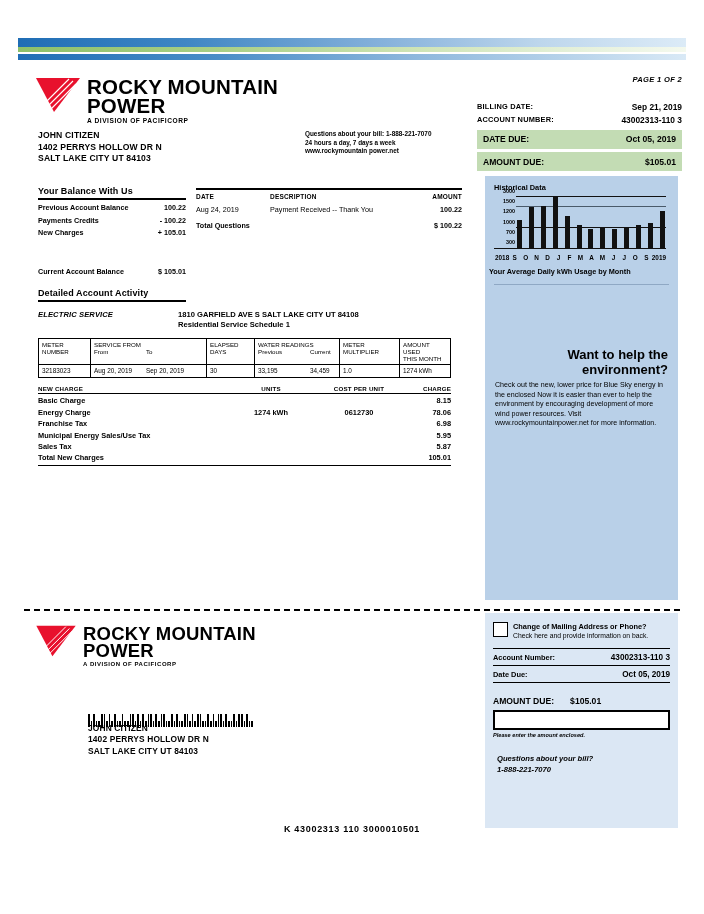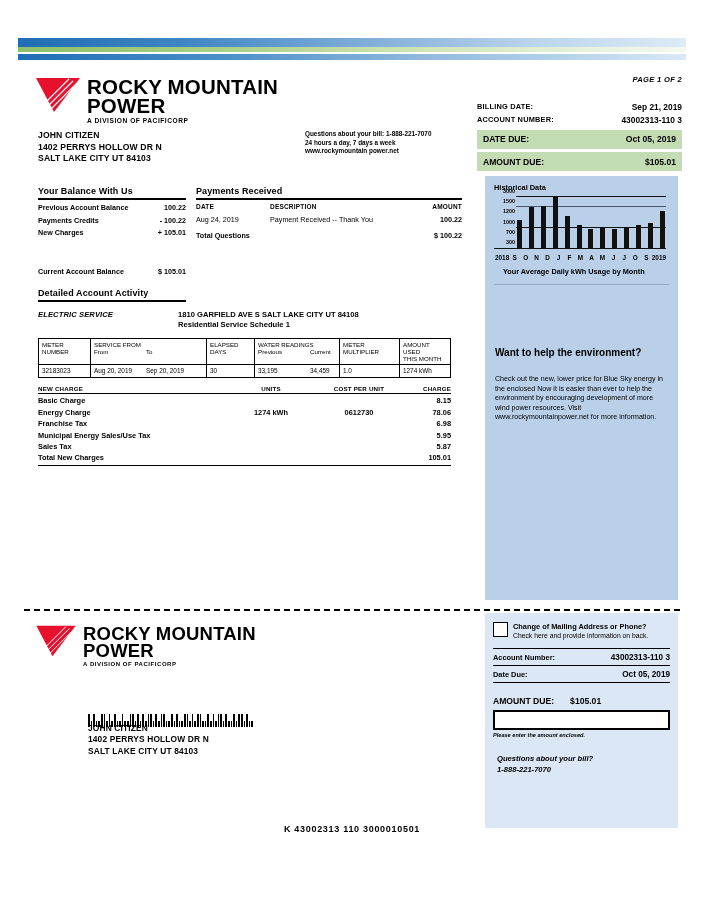--- a/index.html
+++ b/index.html
@@ -62,25 +62,25 @@
   .yt { position: absolute; right: 1px; font-size: 5.4px; font-weight: bold; transform: translateY(-50%); }
   .gridline { position: absolute; left: 0; right: 0; height: 1px; background: #111; }
   .gridline.thin { background: #4a5a6a; height: 1px; }
   .bars { position: absolute; left: 0; right: 0; bottom: 0; top: 0; display: flex; align-items: flex-end; justify-content: space-between; padding: 0 1px; }
   .bar { width: 5px; background: #111; }
   .axis-base { position: absolute; left: 0; right: 0; bottom: 10px; height: 1.5px; background: #111; }
   .months { position: absolute; left: 1px; right: 0; bottom: -2px; display: flex; align-items: center; font-size: 6.4px; font-weight: bold; }
   .months .yr { font-size: 6.4px; font-weight: bold; }
   .months .m { flex: 1; text-align: center; }
 
-  .sb-caption { font-size: 7.3px; font-weight: bold; padding: 8px 9px 0 18px; line-height: 10px; }
+  .sb-caption { font-size: 7.3px; font-weight: bold; padding: 8px 9px 0 4px; line-height: 10px; }
   .sb-rule { height: 1px; background: #8fa8c4; margin: 7px 9px 0 9px; }
 
   .env { padding: 0 10px; margin-top: 62px; }
-  .env h4 { font-size: 10px; font-weight: bold; margin-bottom: 17px; }
+  .env h4 { font-size: 13px; font-weight: bold; margin-bottom: 4px; text-align: right; }
   .env p { font-size: 7.1px; line-height: 9.6px; }
 
   
   .sec { position: absolute; }
   .sec h3 { font-size: 9px; font-weight: bold; letter-spacing: 0.1px; }
   .sec .rule { height: 1.6px; background: #000; margin-top: 2px; }
 
   
   #balance { left: 38px; top: 186px; width: 148px; }
   #balance .line { display: flex; justify-content: space-between; font-size: 7.2px; font-weight: bold; padding: 3.6px 0 0 0; }
@@ -293,21 +293,20 @@
           <span class="v">+ 105.01</span>
         </div>
         <div class="line gap">
           <span class="l">Current Account Balance</span>
           <span class="v">$ 105.01</span>
         </div>
       </div>
   </div>
 
   <div class="sec" id="payments">
-    <h3>Payments Received</h3>
     <div class="rule"></div>
     <div class="hdr">
       <span class="c-date">DATE</span>
       <span class="c-desc">DESCRIPTION</span>
       <span class="c-amt">AMOUNT</span>
     </div>
     <div id="payment-rows">
         <div class="row">
           <span class="c-date">Aug 24, 2019</span>
           <span class="c-desc">Payment Received -- Thank You</span>

